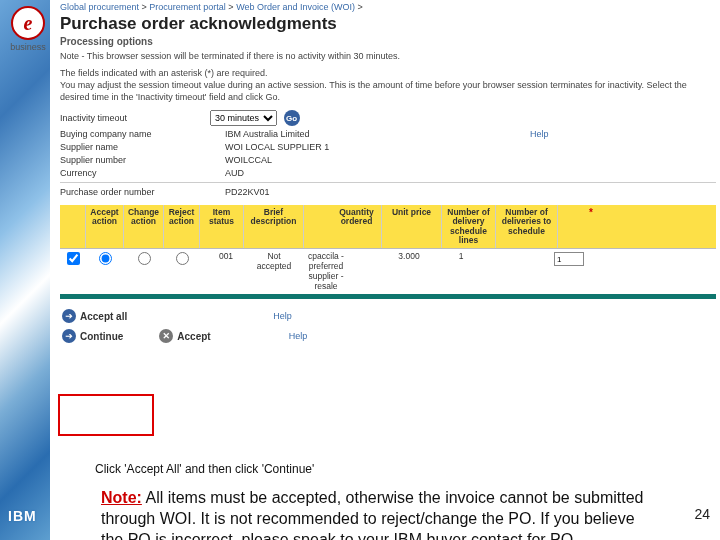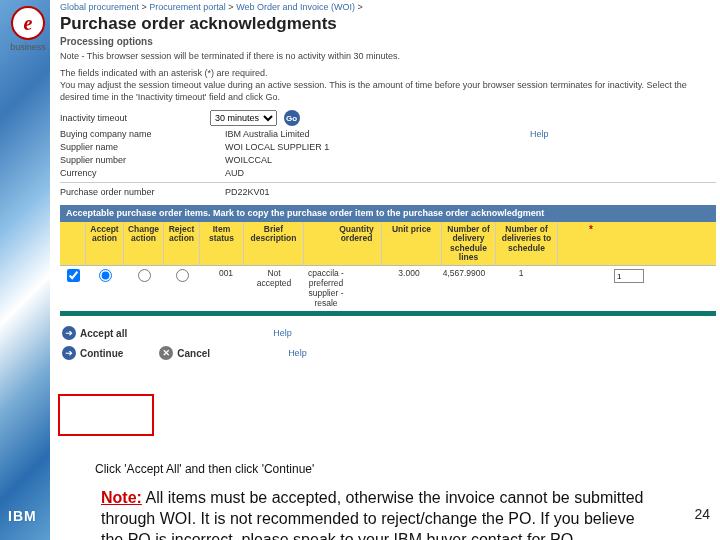--- a/index.html
+++ b/index.html
@@ -96,21 +96,20 @@
     <div class="field-label">Currency</div>
     <div class="field-value">AUD</div>
   </div>
   <hr class="sep">
   <div class="field-row field-row--dense">
     <div class="field-label">Purchase order number</div>
     <div class="field-value">PD22KV01</div>
   </div>
 
   <div class="table-wrap">
-    <div class="banner">Acceptable purchase order items. Mark to copy the purchase order item to the purchase order acknowledgment</div>
     <div class="headers">
       <div class="hcell c-chk"></div>
       <div class="hcell c-act">Accept action</div>
       <div class="hcell c-chg">Change action</div>
       <div class="hcell c-rej">Reject action</div>
       <div class="hcell c-sts">Item status</div>
       <div class="hcell c-desc">Brief description</div>
       <div class="hcell c-qty">Quantity ordered</div>
       <div class="hcell c-price">Unit price</div>
       <div class="hcell c-ndel">Number of delivery schedule lines</div>
@@ -119,21 +118,20 @@
     </div>
     <div class="datarow">
       <div class="dcell c-chk"><input type="checkbox" checked="" style=""></div>
       <div class="dcell c-act"><input type="radio" name="act" checked="" style=""></div>
       <div class="dcell c-chg"><input type="radio" name="act" style=""></div>
       <div class="dcell c-rej"><input type="radio" name="act" style=""></div>
       <div class="dcell c-ord">001</div>
       <div class="dcell c-sts">Not accepted</div>
       <div class="dcell c-desc">cpaccila - preferred supplier - resale</div>
       <div class="dcell c-qty">3.000</div>
-      <div class="dcell c-price">4,567.9900</div>
       <div class="dcell c-ndel">1</div>
       <div class="dcell c-nsch"></div>
       <div class="dcell c-inp"><input class="num-input" value="1" style=""></div>
     </div>
   </div>
 
   <div class="action-area">
     <div class="action-row">
       <span class="action-btn">
         <span class="round-arrow">➔</span>
@@ -143,21 +141,21 @@
       <a href="#" class="help-link">Help</a>
     </div>
     <div class="action-row">
       <span class="action-btn">
         <span class="round-arrow">➔</span>
         <span class="action-label">Continue</span>
       </span>
       <span style="flex:0 0 20px;"></span>
       <span class="action-btn">
         <span class="round-x">✕</span>
-        <span class="action-label">Cancel</span>
+        <span class="action-label">Accept</span>
       </span>
       <span style="flex:0 0 62px;"></span>
       <a href="#" class="help-link">Help</a>
     </div>
   </div>
 
   <div class="hl" style="left:-2px; top:394px; width:96px; height:42px;"></div>
 </div>
 
 <div class="footer-instr">Click 'Accept All' and then click 'Continue'</div>

